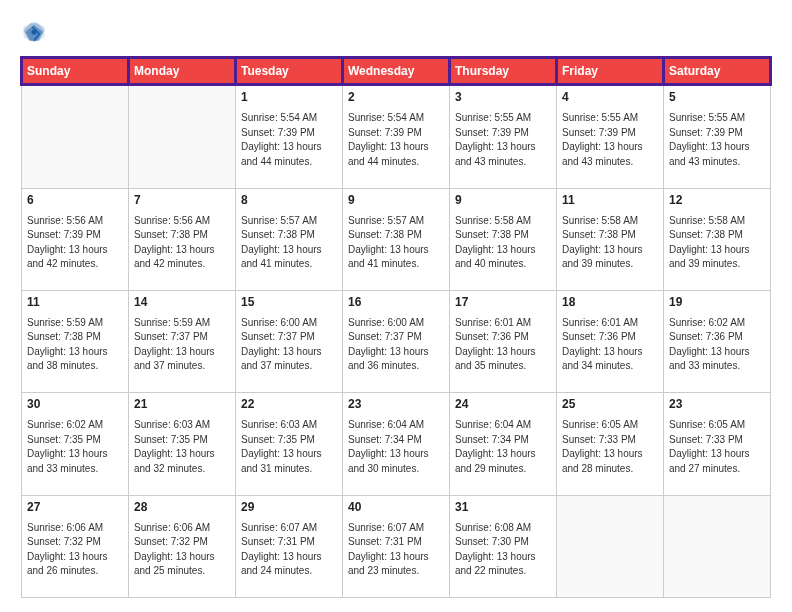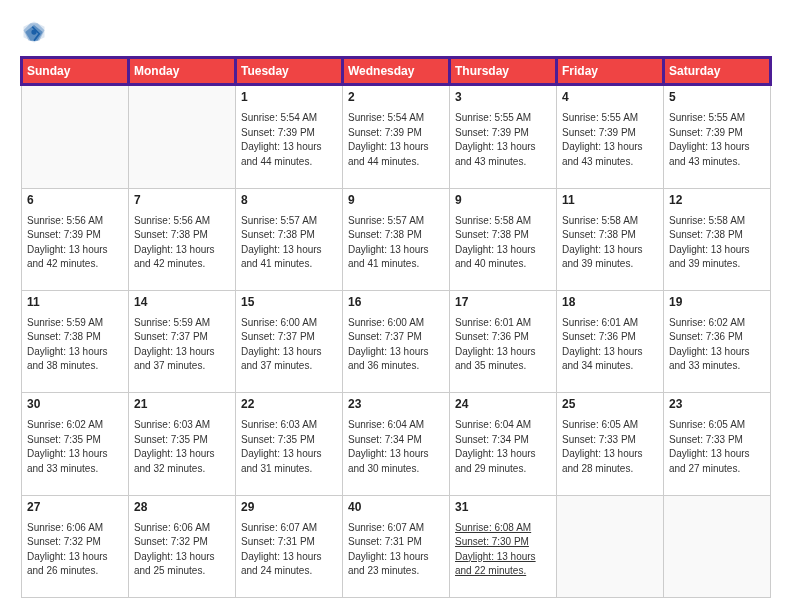--- a/index.html
+++ b/index.html
@@ -355,21 +355,21 @@
           </td>
           <td>
             <span class="day-num">40</span>
             <div class="day-info" style="white-space: pre-line;">Sunrise: 6:07 AM
 Sunset: 7:31 PM
 Daylight: 13 hours
 and 23 minutes.</div>
           </td>
           <td>
             <span class="day-num">31</span>
-            <div class="day-info" style="white-space: pre-line; text-decoration: underline;">Sunrise: 6:08 AM
+            <div class="day-info" style="white-space: pre-line;">Sunrise: 6:08 AM
 Sunset: 7:30 PM
 Daylight: 13 hours
 and 22 minutes.</div>
           </td>
           <td class="empty"></td>
           <td class="empty"></td>
         </tr>
       </tbody>
   </table>
 </div>

